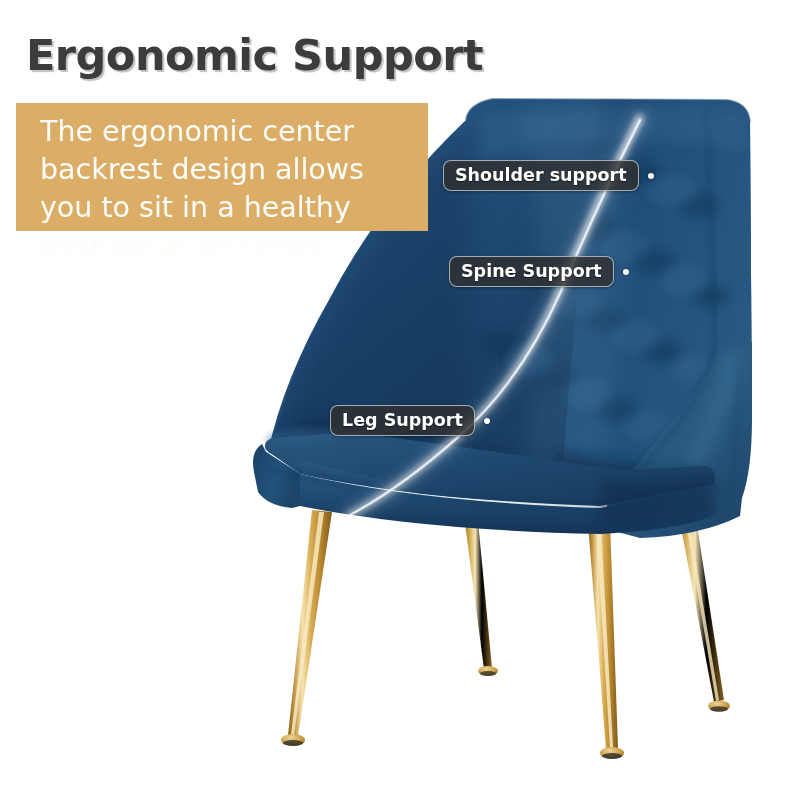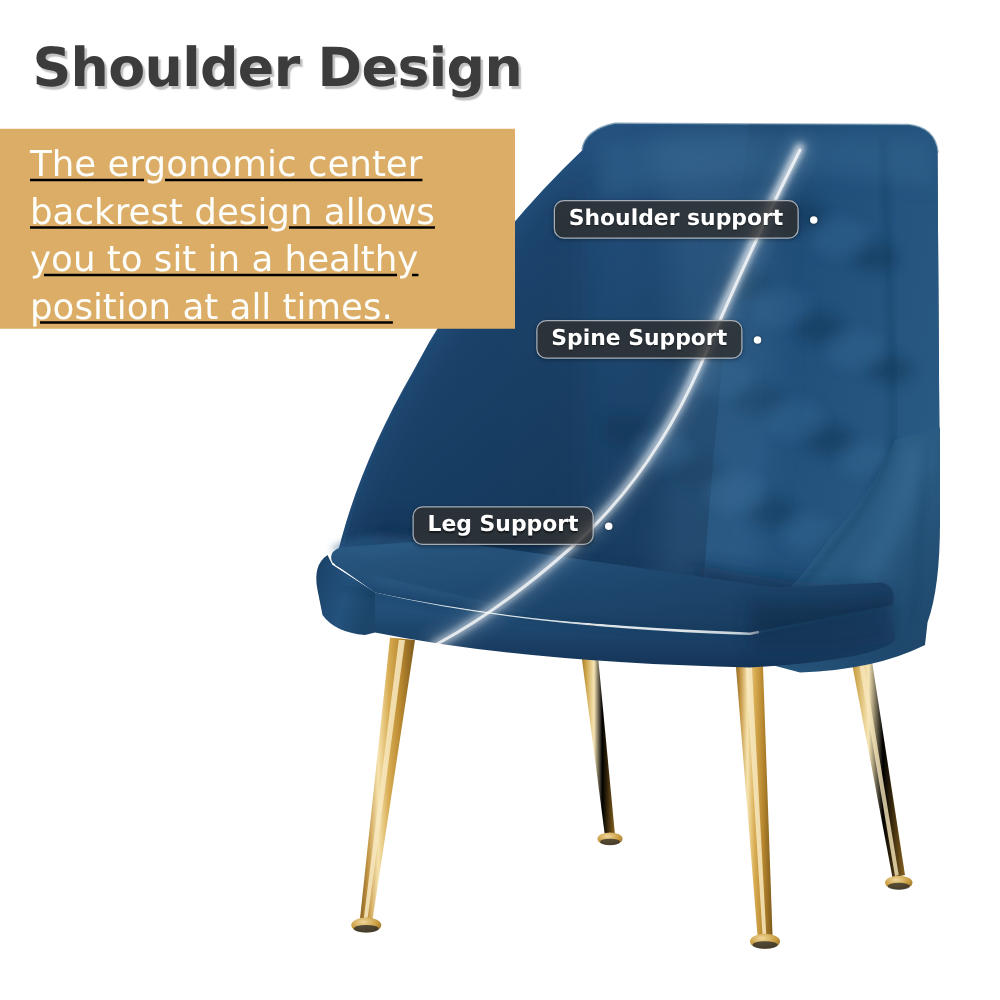--- a/index.html
+++ b/index.html
@@ -26,28 +26,27 @@
     font-weight: bold;
     color: #3c3c3c;
     letter-spacing: -0.5px;
     text-shadow: 2px 2px 1px rgba(140,140,140,0.55);
     white-space: nowrap;
   }
 
   
   #desc-panel {
     position: absolute;
-    left: 0px;
+    left: 16px;
     top: 103px;
     width: 412px;
-    height: 160px;
+    height: 128px;
     background: #dcad66;
     box-sizing: border-box;
     padding: 10px 16px 0 24px;
-    text-decoration: underline;
   }
   #desc-text {
     font-family: "DejaVu Sans", sans-serif;
     font-size: 28.5px;
     line-height: 38px;
     color: #fdfdfa;
     white-space: pre-line;
     font-weight: normal;
   }
 
@@ -85,21 +84,21 @@
   .callout-dot {
     width: 6px;
     height: 6px;
     border-radius: 50%;
     background: #ffffff;
     box-shadow: 0 0 2px rgba(0,0,0,0.6);
     flex: 0 0 auto;
   }
 
   #c-shoulder { left: 443px; top: 160px; }
-  #c-spine    { left: 429px; top: 256px; }
+  #c-spine    { left: 449px; top: 256px; }
   #c-hip      { left: 416px; top: 348px; }
   #c-leg      { left: 330px; top: 405px; text-align: center; }
 </style>
 </head>
 <body>
 
 <div id="canvas">
 
   <svg id="chair-art" viewBox="0 0 800 800" xmlns="http://www.w3.org/2000/svg">
     <defs>
@@ -302,21 +301,21 @@
       <path d="M 600,480 Q 660,486 714,476 L 716,512 Q 660,524 600,520 Z" fill="#0c2743" opacity="0.45" filter="url(#blurSoft)"></path>
     </g>
 
     <g opacity="0.95">
       <path d="M 640,118 Q 600,196 560,290 Q 520,382 456,438 Q 400,488 348,516" stroke="#ffffff" stroke-width="16" fill="none" stroke-linecap="round" opacity="0.18" filter="url(#blurSoft)"></path>
       <path d="M 640,118 Q 600,196 560,290 Q 520,382 456,438 Q 400,488 348,516" stroke="url(#gCurve)" stroke-width="6.5" fill="none" stroke-linecap="round" filter="url(#blurLight)"></path>
       <path d="M 640,120 Q 601,197 561,291 Q 521,382 457,438 Q 402,487 350,515" stroke="#ffffff" stroke-width="2.4" fill="none" stroke-linecap="round" opacity="0.85"></path>
     </g>
   </svg>
 
-  <div id="title">Shoulder Design</div>
+  <div id="title">Ergonomic Support</div>
 
   <div id="desc-panel">
     <div id="desc-text">The ergonomic center
 backrest design allows
 you to sit in a healthy
 position at all times.</div>
   </div>
 
   <div class="callout" id="c-shoulder">
     <div class="callout-box">Shoulder support</div>

